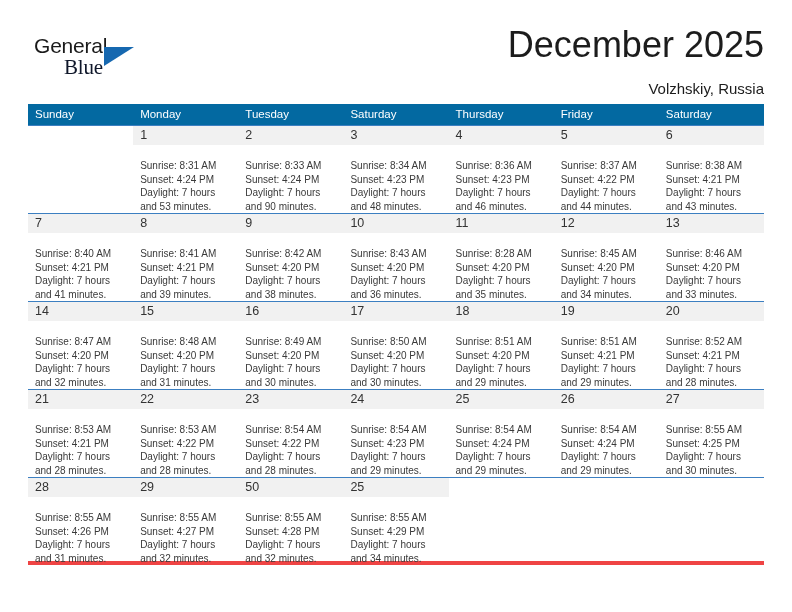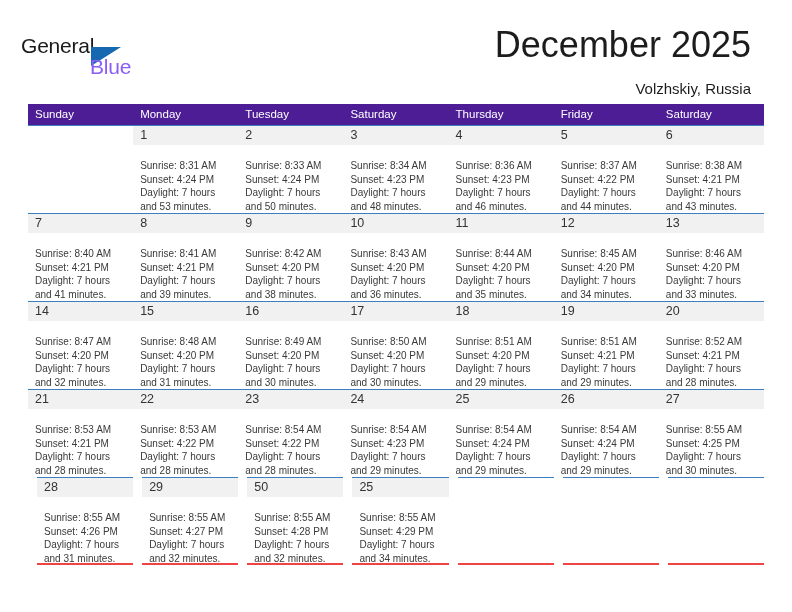--- a/index.html
+++ b/index.html
@@ -18,21 +18,21 @@
   .page {
     position: relative;
     width: 792px;
     height: 612px;
     box-sizing: border-box;
   }
 
   
   .header {
     position: absolute;
-    left: 15px;
+    left: 28px;
     top: 28px;
     width: 736px;
     height: 68px;
   }
   .logo {
     position: absolute;
     left: 6px;
     top: 6px;
     width: 120px;
     height: 52px;
@@ -45,23 +45,22 @@
     letter-spacing: -0.2px;
     color: #1a1a1a;
     font-family: "Liberation Sans", sans-serif;
   }
   .logo-blue {
     position: absolute;
     left: 30px;
     top: 21px;
     font-size: 21px;
     letter-spacing: -0.2px;
-    color: #8b5cf6;
-    font-family: Liberation Sans, sans-serif;
-    margin-left: 39px;
+    color: #0f172a;
+    font-family: Liberation Serif, serif;
   }
   .logo-tri {
     position: absolute;
     left: 70px;
     top: 13px;
     width: 0;
     height: 0;
     border-left: 30px solid #1668b0;
     border-bottom: 19px solid transparent;
   }
@@ -91,21 +90,21 @@
   
   .cal {
     position: absolute;
     left: 28px;
     top: 104px;
     width: 736px;
     border-collapse: collapse;
     table-layout: fixed;
   }
   .cal th {
-    background: #4c1d95;
+    background: #0369a1;
     color: #ffffff;
     font-size: 11.5px;
     font-weight: normal;
     text-align: left;
     padding: 4px 0 5px 7px;
     height: 12px;
     border: none;
   }
   .cal td {
     vertical-align: top;
@@ -139,22 +138,21 @@
   .lines {
     padding: 14px 5px 0 7px;
     font-size: 10px;
     line-height: 13.6px;
     color: #3a3a3a;
   }
   .lines div {
     white-space: nowrap;
   }
   tr.week:last-child .daycell {
-    border-bottom: 2px solid #ef4444;
-    margin-left: 9px;
+    border-bottom: 4px solid #ef4444;
   }
 </style>
 </head>
 <body>
 
 <div class="page">
 
   <div class="header">
 
     <div class="logo">
@@ -200,21 +198,21 @@
               </div>
             </div>
           </td>
           <td>
             <div class="daycell">
               <div class="numband">2</div>
               <div class="lines">
                 <div>Sunrise: 8:33 AM</div>
                 <div>Sunset: 4:24 PM</div>
                 <div>Daylight: 7 hours</div>
-                <div>and 50 minutes.</div>
+                <div>and 90 minutes.</div>
               </div>
             </div>
           </td>
           <td>
             <div class="daycell">
               <div class="numband">3</div>
               <div class="lines">
                 <div>Sunrise: 8:34 AM</div>
                 <div>Sunset: 4:23 PM</div>
                 <div>Daylight: 7 hours</div>
@@ -298,21 +296,21 @@
                 <div>Sunset: 4:20 PM</div>
                 <div>Daylight: 7 hours</div>
                 <div>and 36 minutes.</div>
               </div>
             </div>
           </td>
           <td>
             <div class="daycell">
               <div class="numband">11</div>
               <div class="lines">
-                <div>Sunrise: 8:44 AM</div>
+                <div>Sunrise: 8:28 AM</div>
                 <div>Sunset: 4:20 PM</div>
                 <div>Daylight: 7 hours</div>
                 <div>and 35 minutes.</div>
               </div>
             </div>
           </td>
           <td>
             <div class="daycell">
               <div class="numband">12</div>
               <div class="lines">

